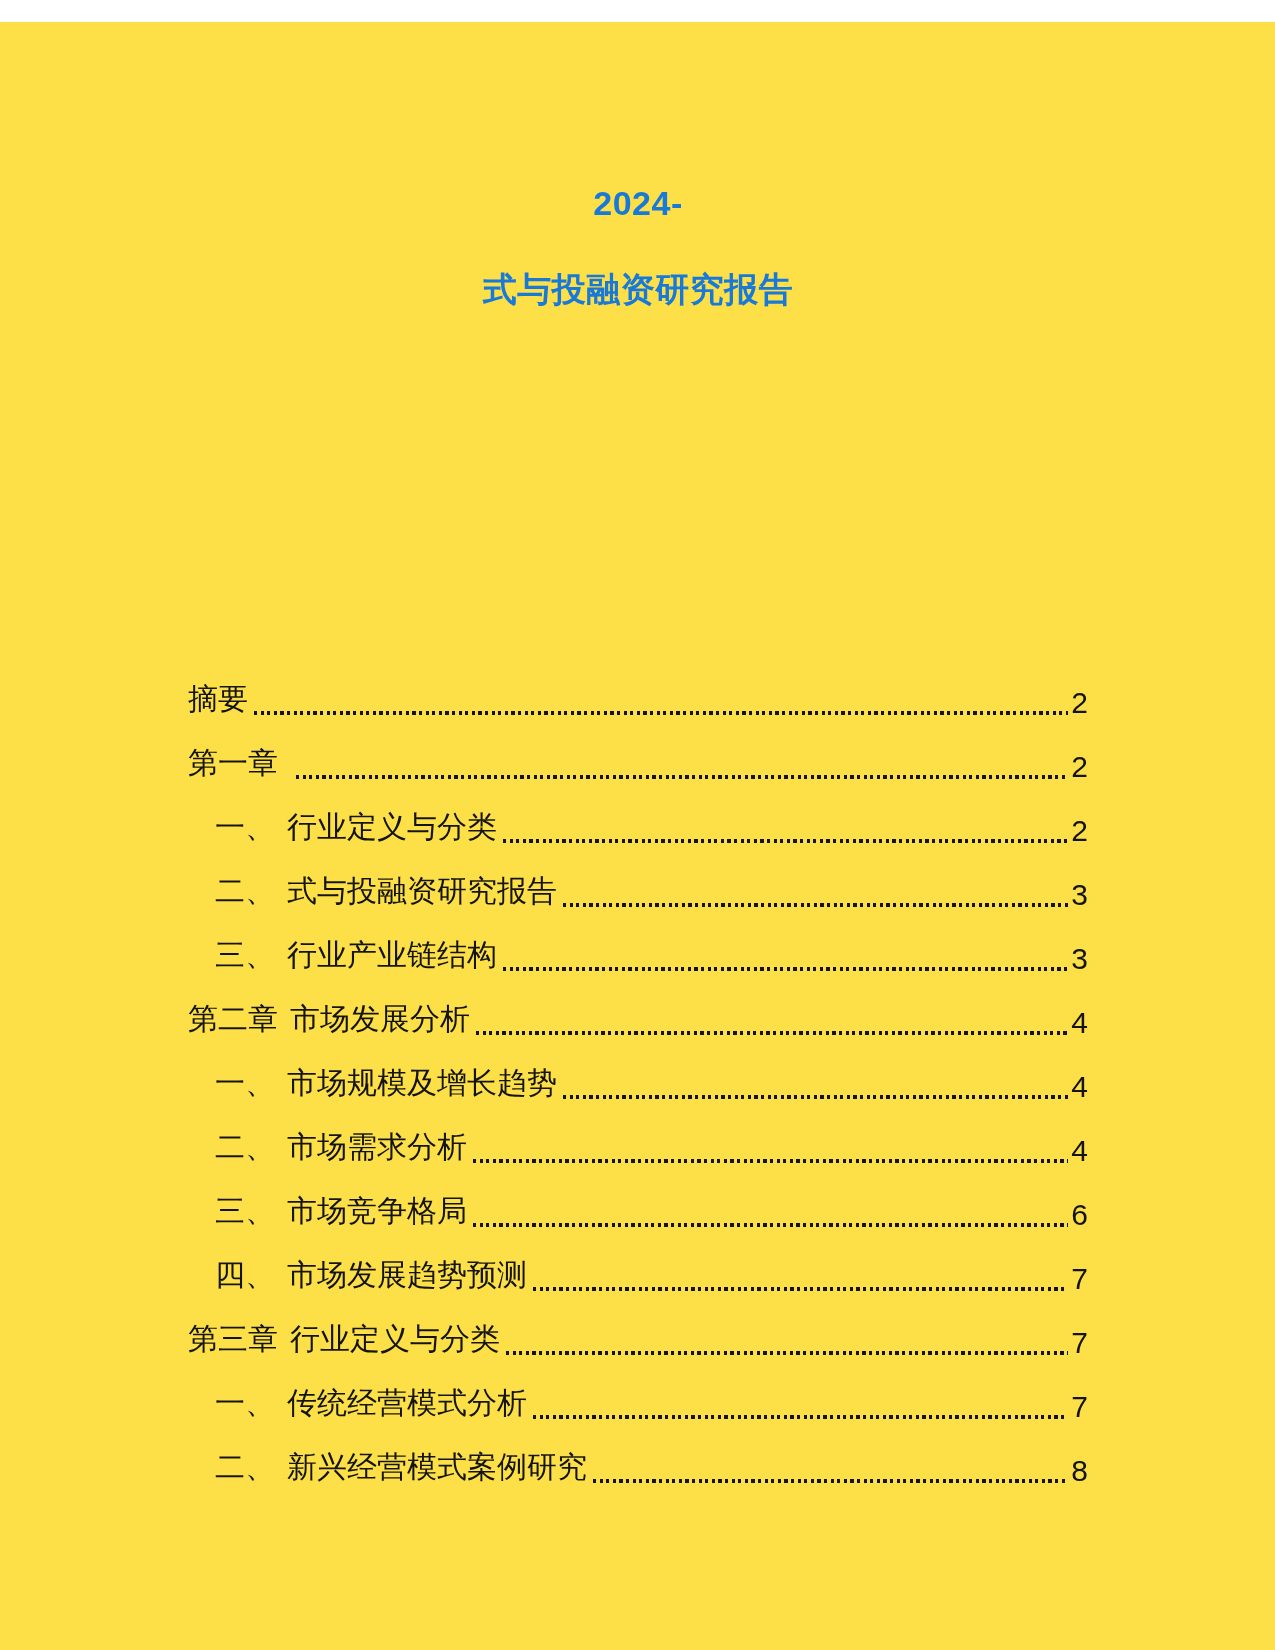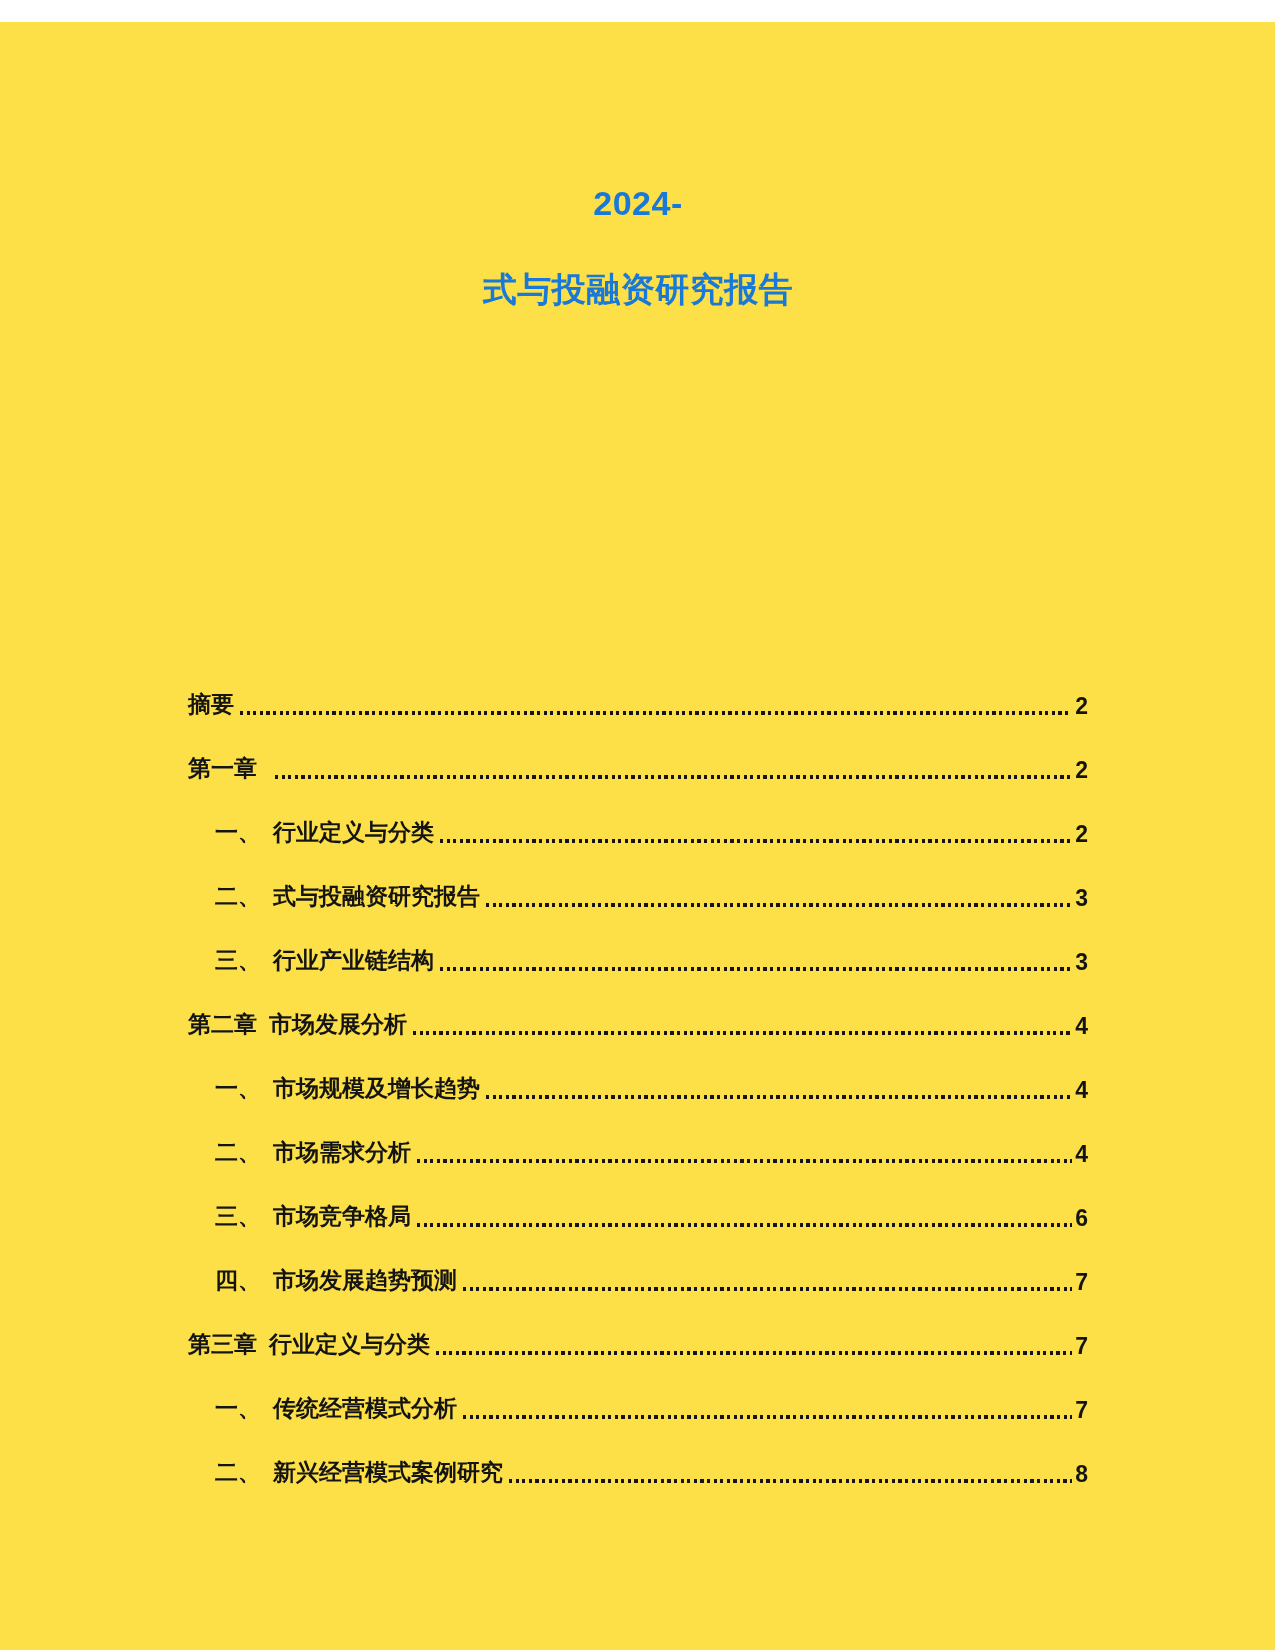--- a/index.html
+++ b/index.html
@@ -31,22 +31,22 @@
     height: 86px;
     line-height: 86px;
     white-space: nowrap;
   }
   .toc {
     position: absolute;
     top: 640px;
     left: 188px;
     width: 900px;
     color: #141414;
-    font-weight: bold;
-    font-size: 23px;
+    font-weight: normal;
+    font-size: 30px;
   }
   .toc-row {
     display: flex;
     align-items: flex-end;
     height: 64px;
     box-sizing: border-box;
     padding-bottom: 6px;
     cursor: pointer;
   }
   .toc-row.level-1 { padding-left: 27px; }

